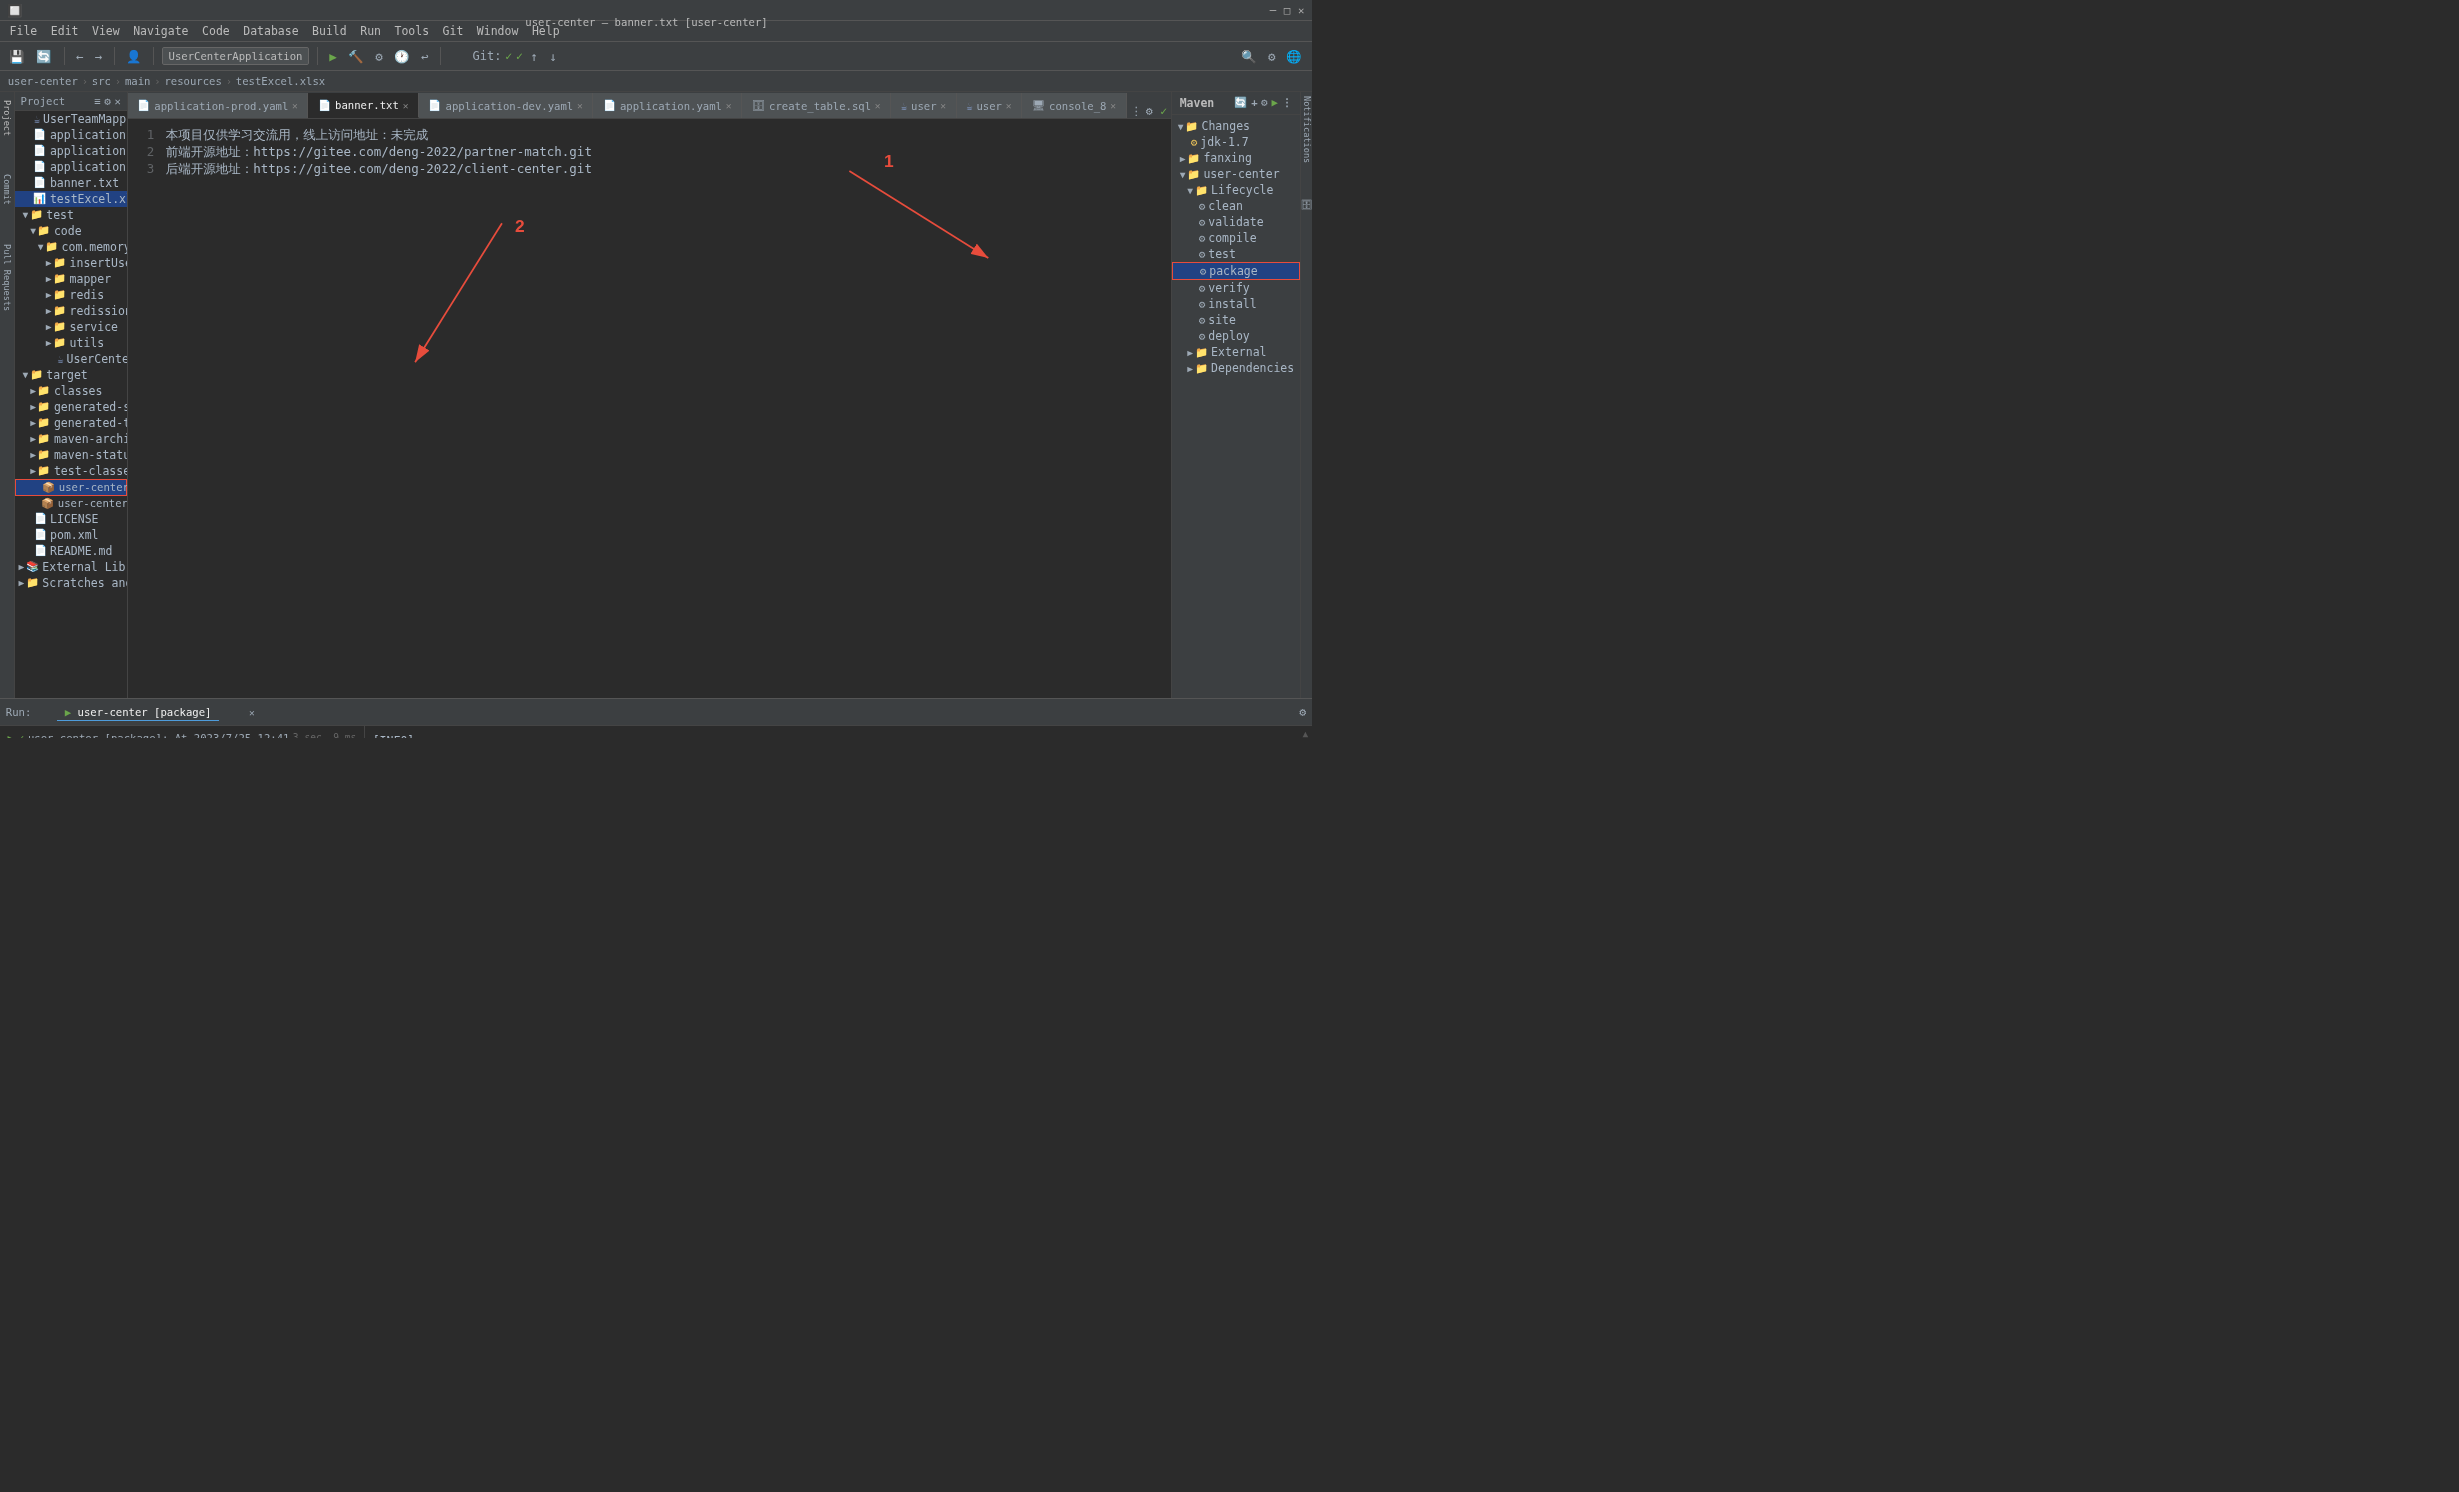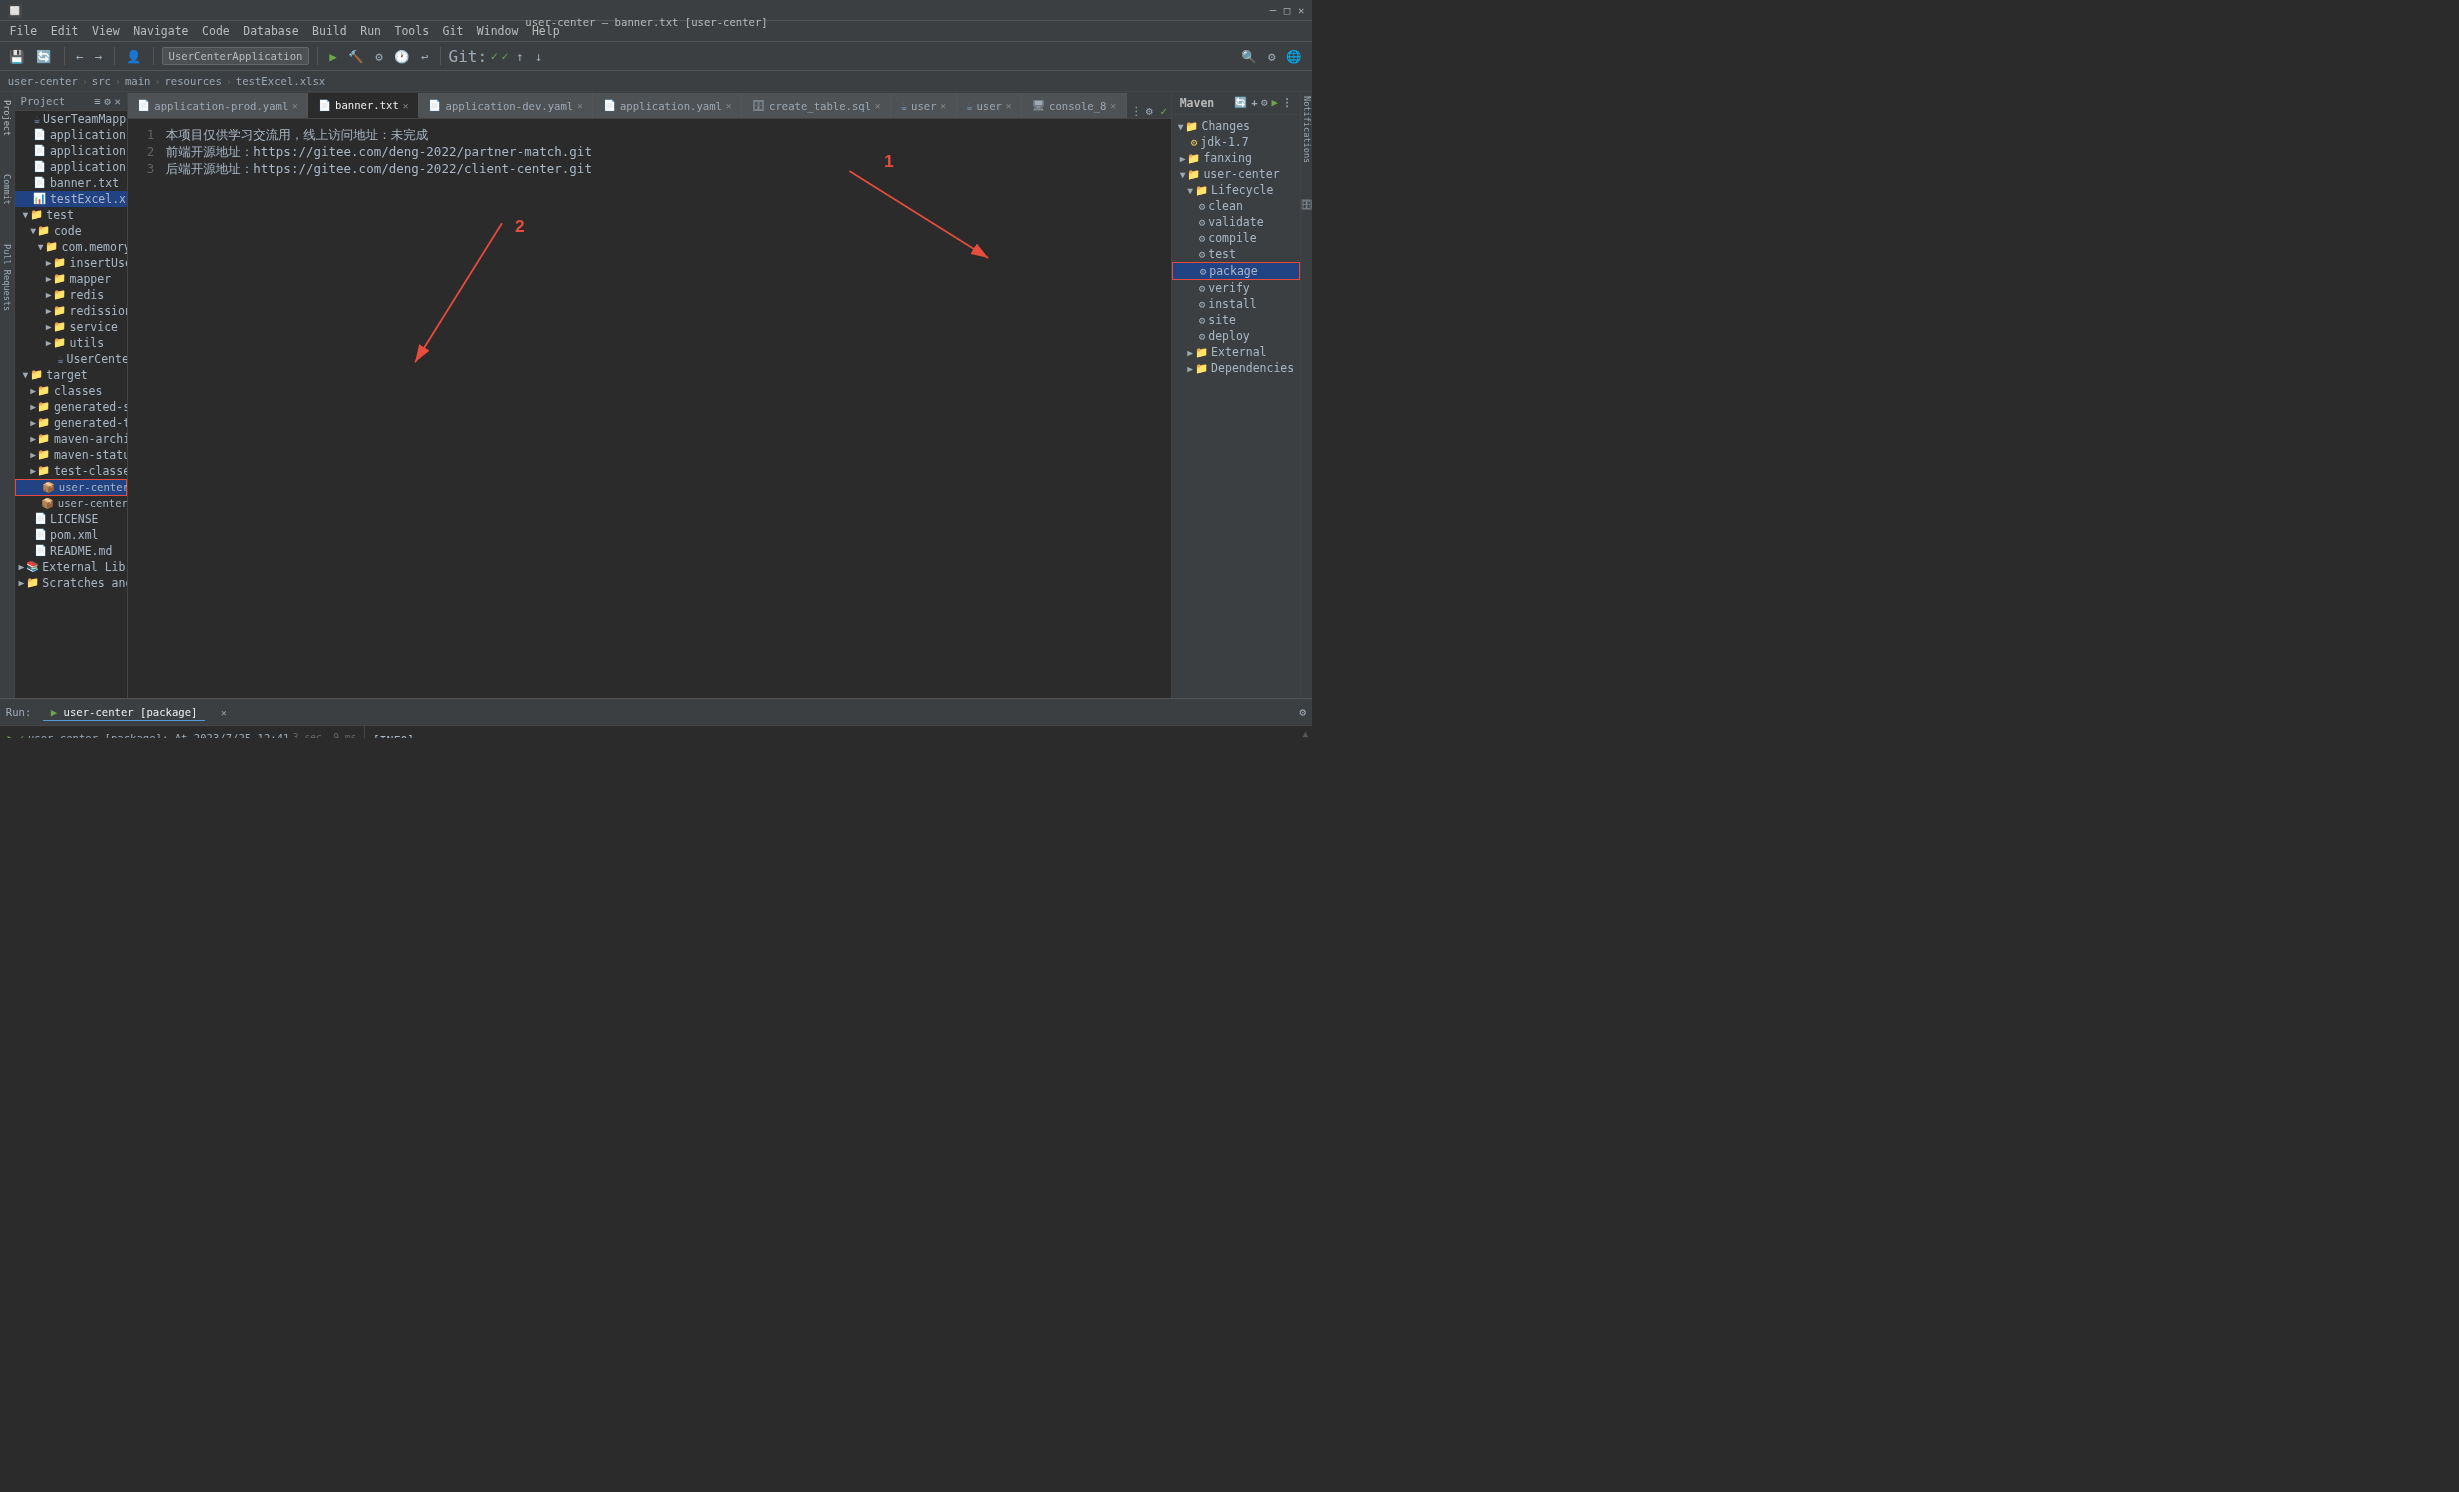--- a/index.html
+++ b/index.html
@@ -65,21 +65,21 @@
     .toolbar-sep { width: 1px; height: 17.3px; background: #555; margin: 0 3.8px; }
     .toolbar-dropdown {
       background: #4c5052;
       border: 1px solid #666;
       color: #bbb;
       font-size: 10.6px;
       padding: 1.9px 5.8px;
       border-radius: 1.9px;
     }
     .toolbar-green { color: #6ba64b; }
-    .toolbar-git { color: #9da9b5; font-size: 16px; }
+    .toolbar-git { color: #9da9b5; font-size: 12px; margin-left: 24px; }
 
     
     .breadcrumb {
       background: #3c3f41;
       height: 21px;
       display: flex;
       align-items: center;
       padding: 0 7.7px;
       border-bottom: 1px solid #444;
       font-size: 10.6px;
@@ -251,21 +251,21 @@
       border-top: 1px solid #555;
       display: flex;
       flex-direction: column;
     }
     .bottom-tabs {
       background: #3c3f41;
       height: 27px;
       display: flex;
       align-items: center;
       padding: 0 5.8px;
-      gap: 8px;
+      gap: 22px;
       border-bottom: 1px solid #444;
     }
     .bottom-tab {
       padding: 2.9px 7.7px;
       font-size: 10.6px;
       color: #9da9b5;
       cursor: pointer;
     }
     .bottom-tab.active { color: #f0f0f0; border-bottom: 1.9px solid #4e9cdb; }
     .bottom-content {

